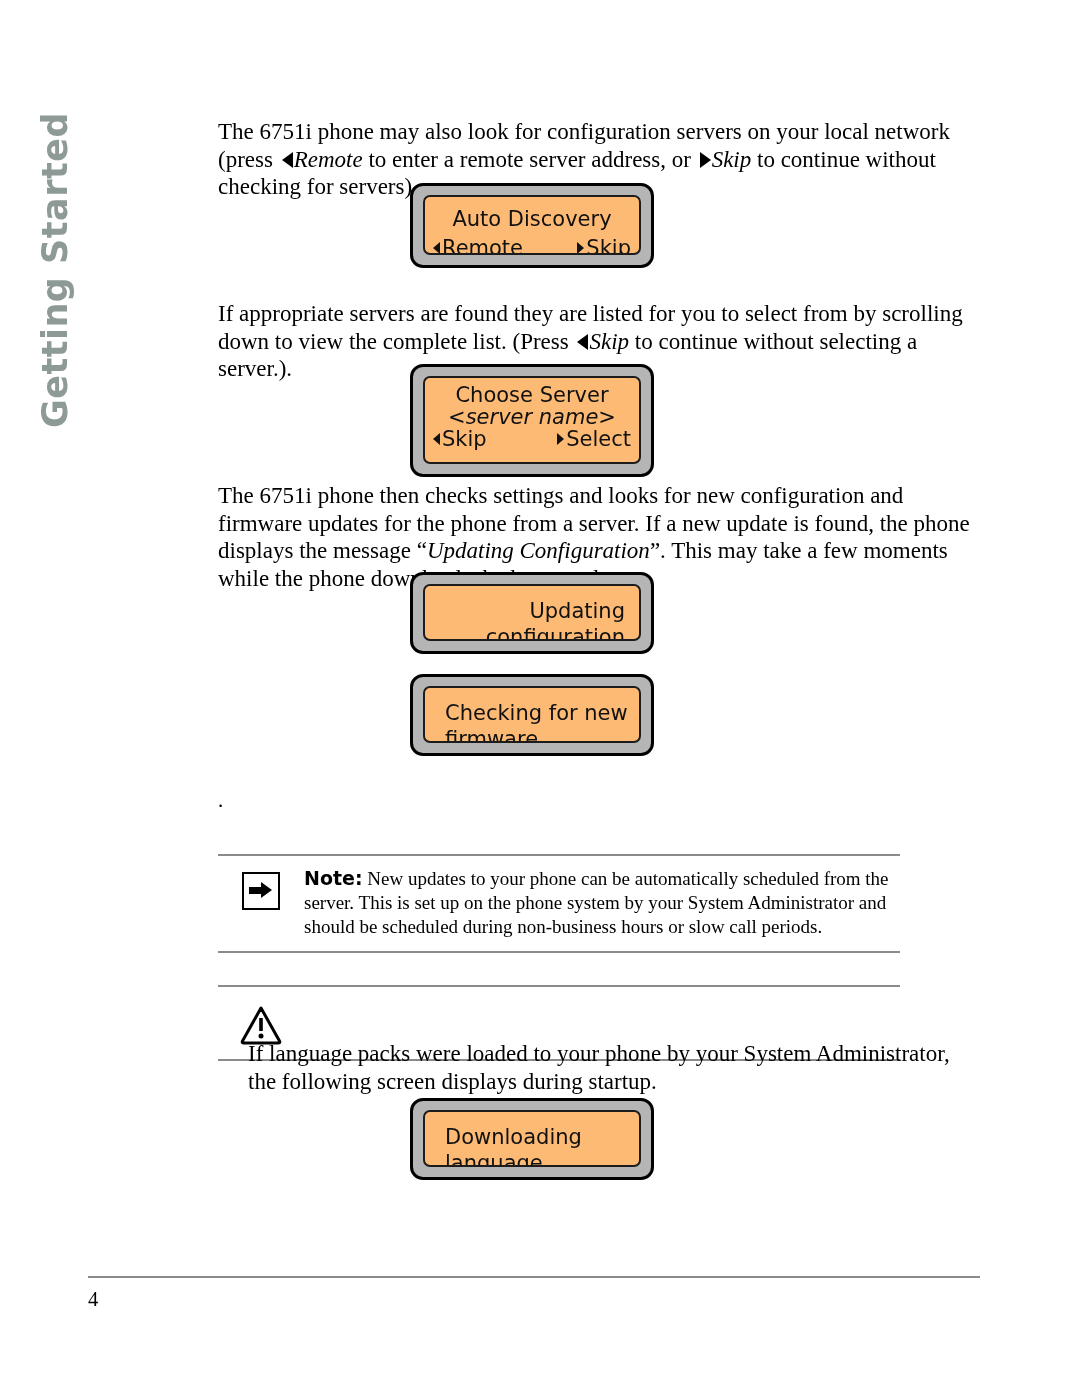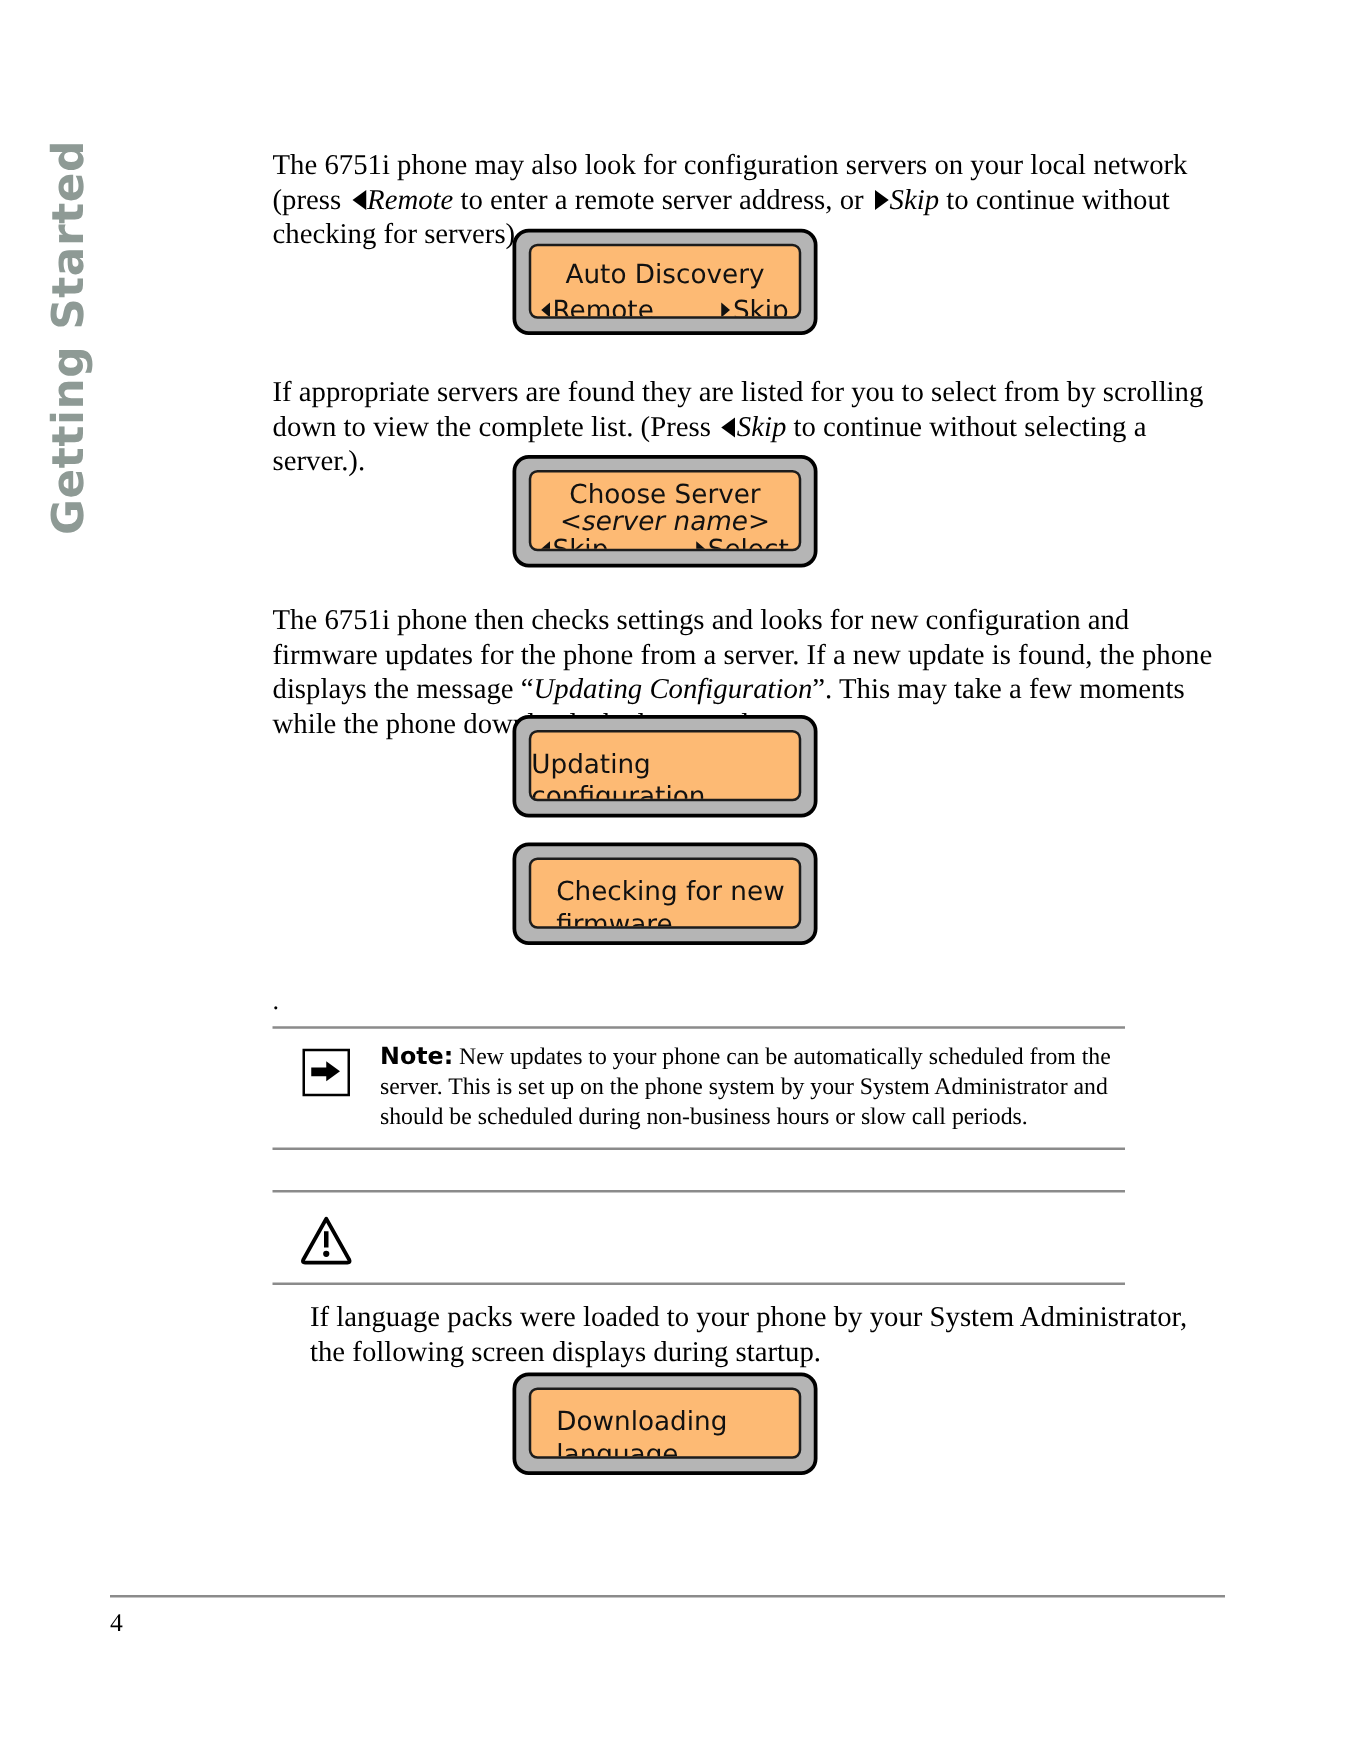--- a/index.html
+++ b/index.html
@@ -132,27 +132,27 @@
   .lcd-left-block {
     position: absolute;
     left: 20px;
     right: 10px;
     text-align: left;
     line-height: 26px;
   }
   .lcd-center-block {
     position: absolute;
     left: 0; right: 14px;
-    text-align: left;
+    text-align: right;
     line-height: 26px;
   }
 
   
   #lcd-auto-discovery   { left: 192px; top: 183px;  width: 244px; height: 85px; }
-  #lcd-choose-server    { left: 192px; top: 364px;  width: 244px; height: 90px; }
+  #lcd-choose-server    { left: 192px; top: 364px;  width: 244px; height: 113px; }
   #lcd-updating-config  { left: 192px; top: 572px;  width: 244px; height: 82px; }
   #lcd-checking-fw      { left: 192px; top: 674px;  width: 244px; height: 82px; }
   #lcd-downloading      { left: 192px; top: 1098px; width: 244px; height: 82px; }
 
   
   .stray-dot {
     position: absolute;
     left: 0px;
     top: 795px;
     font-size: 21px;
@@ -162,20 +162,21 @@
   
   .callout {
     position: absolute;
     left: 0;
     width: 682px;
     border-top: 2px solid #8b8b8b;
     border-bottom: 2px solid #8b8b8b;
     box-sizing: border-box;
     display: flex;
     align-items: flex-start;
+    margin-top: 33px;
   }
   #note-callout      { top: 821px; padding: 10px 0 12px 0; }
   #important-callout { top: 952px; padding: 12px 0 14px 0; }
 
   .callout-icon-cell {
     width: 86px;
     flex: 0 0 86px;
     display: flex;
     justify-content: center;
     padding-top: 6px;

